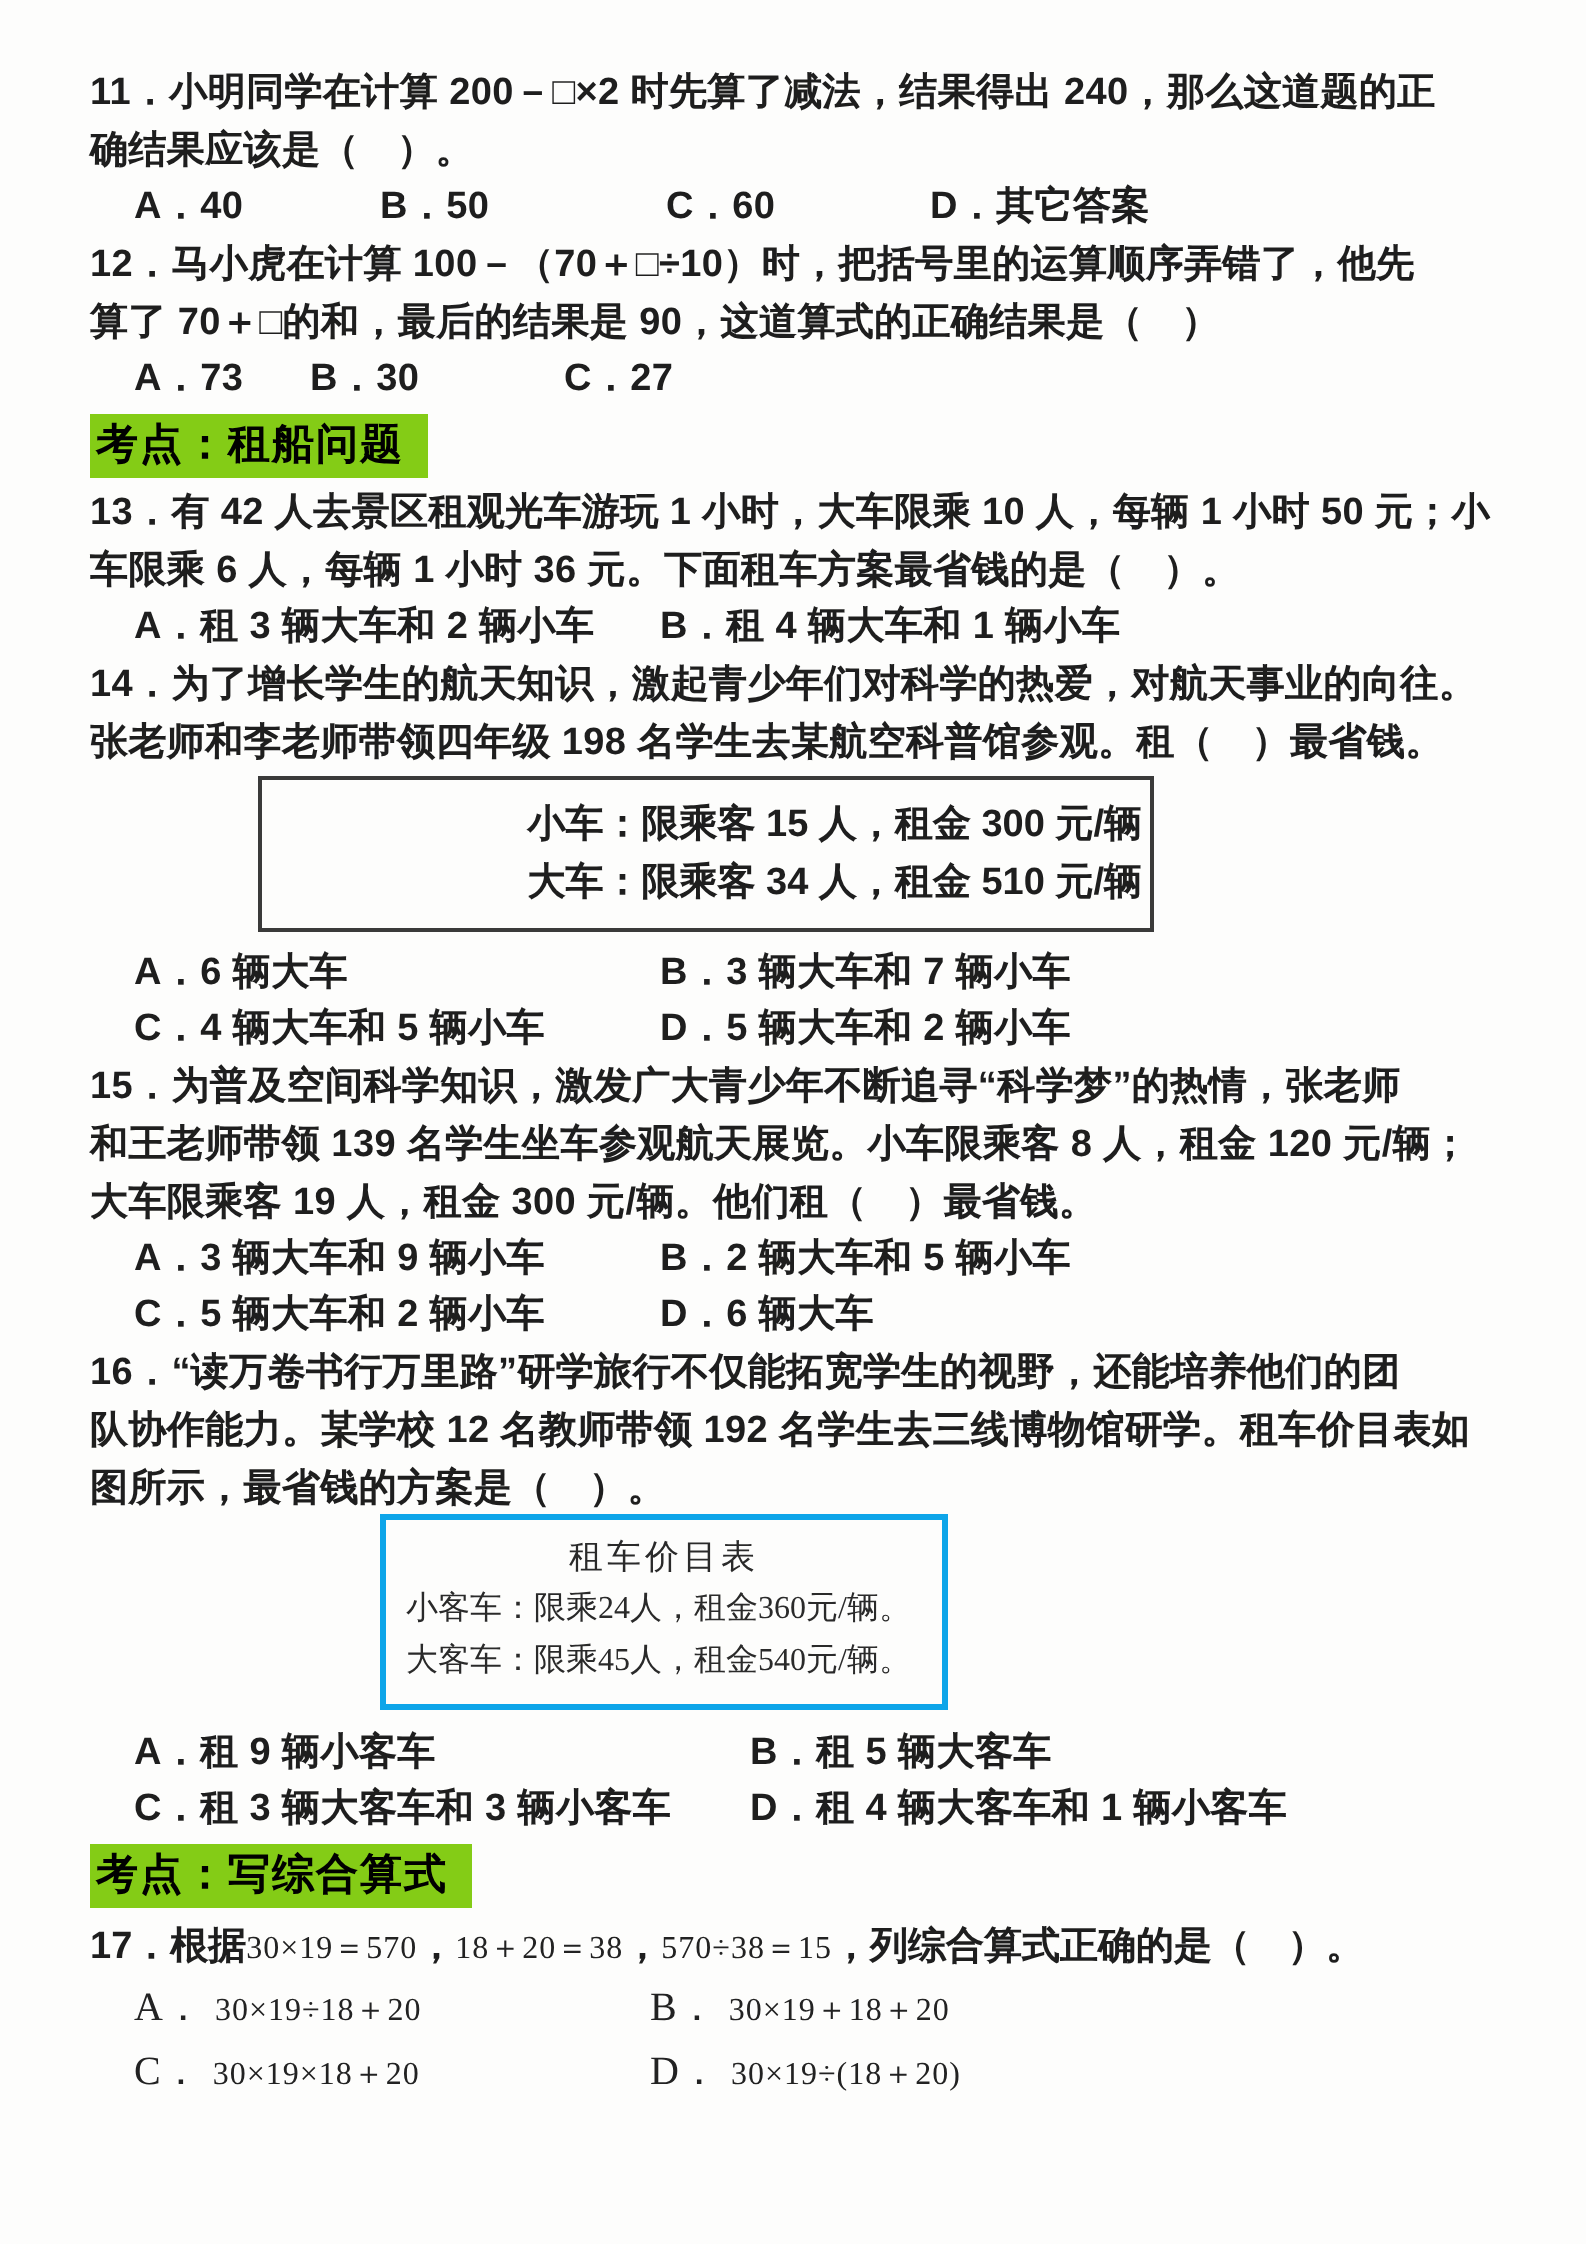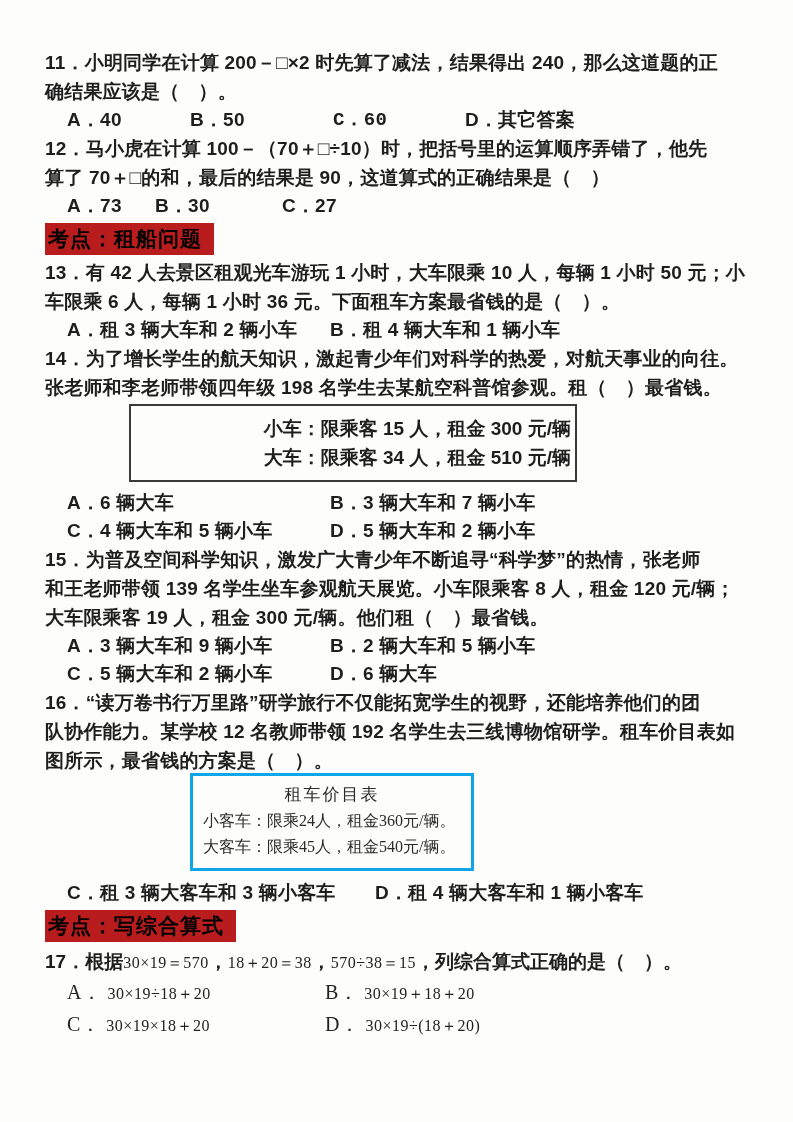--- a/index.html
+++ b/index.html
@@ -6,40 +6,40 @@
   .page {
     position:relative;
     width:793px; height:1122px;
     margin:0 auto;
     background:#fdfdfc;
     font-family:"Liberation Sans", sans-serif;
     font-weight:700;
     color:#1e1e1e;
     font-size:19px;
     box-sizing:border-box;
-    padding-top:48px;
+    padding-top:32px;
     overflow:hidden;
   }
   .line { padding-left:45px; padding-right:38px; line-height:29px; letter-spacing:0.2px; }
   .opts { display:flex; padding-left:67px; padding-right:20px; line-height:28px; letter-spacing:0.2px; }
   .opts span { white-space:nowrap; }
   
-  .c11a { width:123px; } .c11b { width:143px; } .c11c { width:132px;font-family:Liberation Mono, monospace; }
+  .c11a { width:123px; } .c11b { width:143px; } .c11c { width:132px; }
   .c12a { width:88px;  } .c12b { width:127px; }
   .c2col { width:263px; }           
   .c16  { width:308px; }            
   .c17  { width:258px; }            
 
   .topic {
     margin:3px 0 3px 45px;
     line-height:29px;
   }
   .topic .hl {
     display:inline-block;
-    background:#b91c1c;
+    background:#84cc16;
     color:#000;
     font-size:21px;
     font-weight:700;
     padding:1px 12px 2px 3px;
     letter-spacing:1px;
   }
 
   .pricebox1 {
     box-sizing:border-box;
     margin:2px 0 7px 129px;
@@ -142,20 +142,24 @@
 
   <div class="line">16．“读万卷书行万里路”研学旅行不仅能拓宽学生的视野，还能培养他们的团</div>
   <div class="line">队协作能力。某学校 12 名教师带领 192 名学生去三线博物馆研学。租车价目表如</div>
   <div class="line">图所示，最省钱的方案是（　）。</div>
   <div class="pricebox2">
     <div class="bx-title">租车价目表</div>
     <div>小客车：限乘24人，租金360元/辆。</div>
     <div>大客车：限乘45人，租金540元/辆。</div>
   </div>
   <div class="opts">
+    <span class="c16">A．租 9 辆小客车</span>
+    <span>B．租 5 辆大客车</span>
+  </div>
+  <div class="opts">
     <span class="c16">C．租 3 辆大客车和 3 辆小客车</span>
     <span>D．租 4 辆大客车和 1 辆小客车</span>
   </div>
 
   <div class="topic">
     <span class="hl">考点：写综合算式</span>
   </div>
 
   <div class="mathline">
     <span>17．根据</span><span class="math">30×19＝570</span><span>，</span><span class="math">18＋20＝38</span><span>，</span><span class="math">570÷38＝15</span><span>，列综合算式正确的是（　）。</span>

